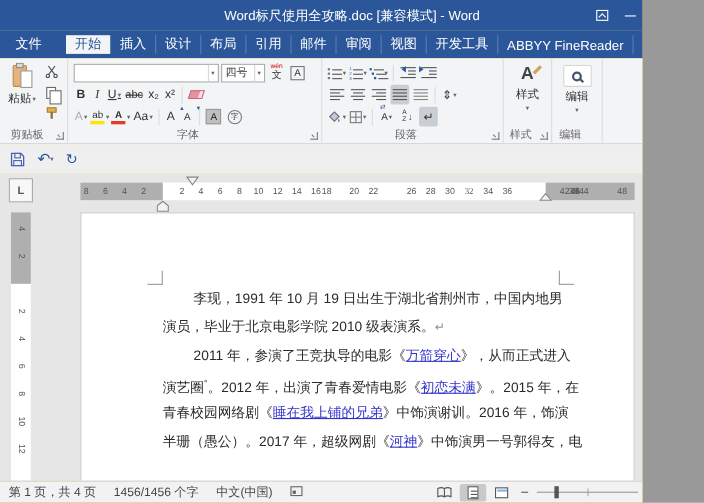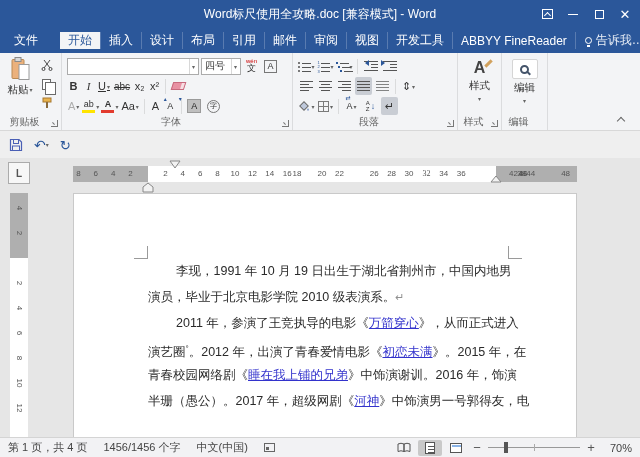--- a/index.html
+++ b/index.html
@@ -1,18 +1,18 @@
 <!DOCTYPE html>
 <html><head>
 <meta charset="utf-8">
 <style>
   *{box-sizing:border-box;margin:0;padding:0}
   html,body{width:640px;height:457px;overflow:hidden}
   body{font-family:"Liberation Sans","DejaVu Sans",sans-serif;background:#999}
-  #app{position:relative;width:640px;height:457px;background:#fde047;overflow:hidden}
+  #app{position:relative;width:584px;height:457px;background:#fde047;overflow:hidden}
 
   
   .titlebar{position:absolute;left:0;top:0;width:640px;height:28px;background:#2B579A;color:#fff;
     display:flex;align-items:center;justify-content:center;font-size:12px}
   .wctrl{position:absolute;right:2px;top:0;height:28px;display:flex;align-items:center}
   .wbtn{width:26px;height:28px;display:flex;align-items:center;justify-content:center;color:#fff}
   .ic-ribopt{width:11px;height:10px;border:1px solid #fff;position:relative;display:inline-block}
   .ic-ribopt::after{content:"";position:absolute;left:2px;top:3px;width:4px;height:4px;border-left:1px solid #fff;border-top:1px solid #fff;transform:rotate(45deg)}
   .ic-min{width:10px;height:1px;background:#fff;display:inline-block}
   .ic-max{width:9px;height:9px;border:1px solid #fff;display:inline-block}

